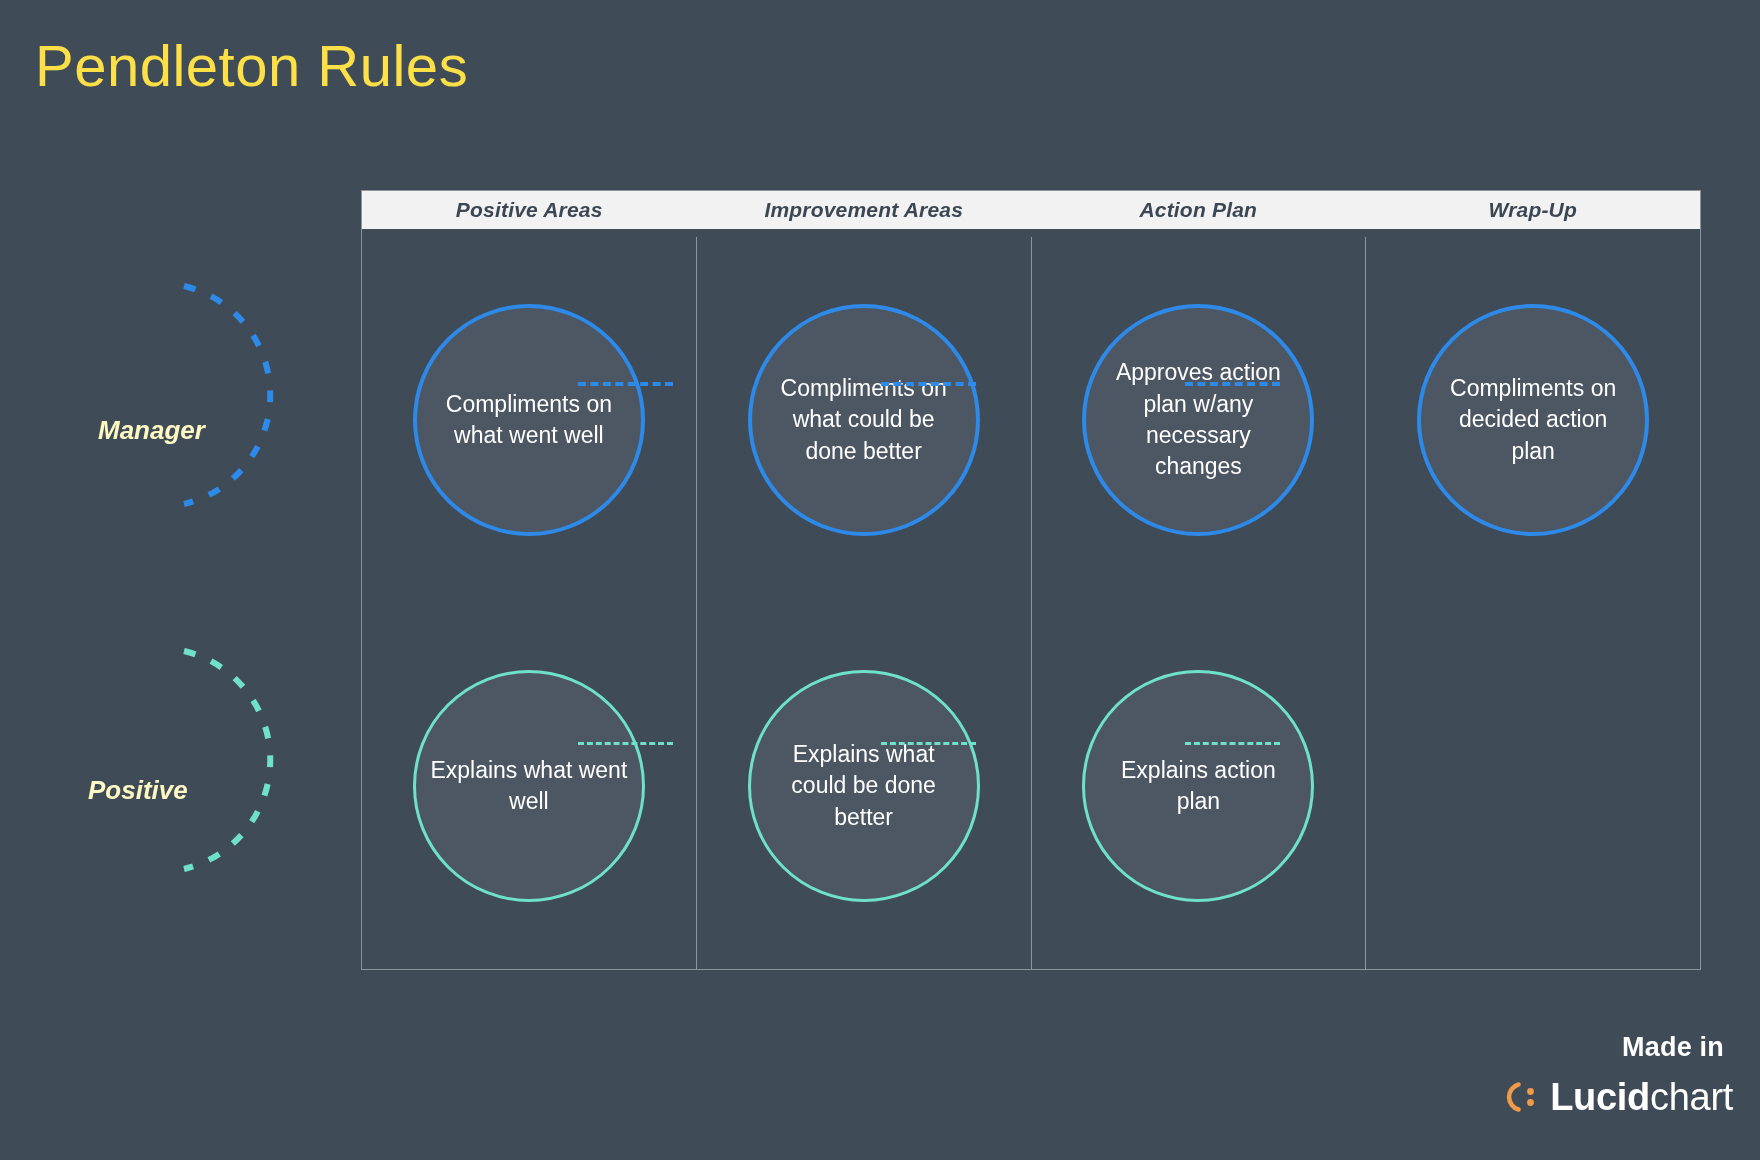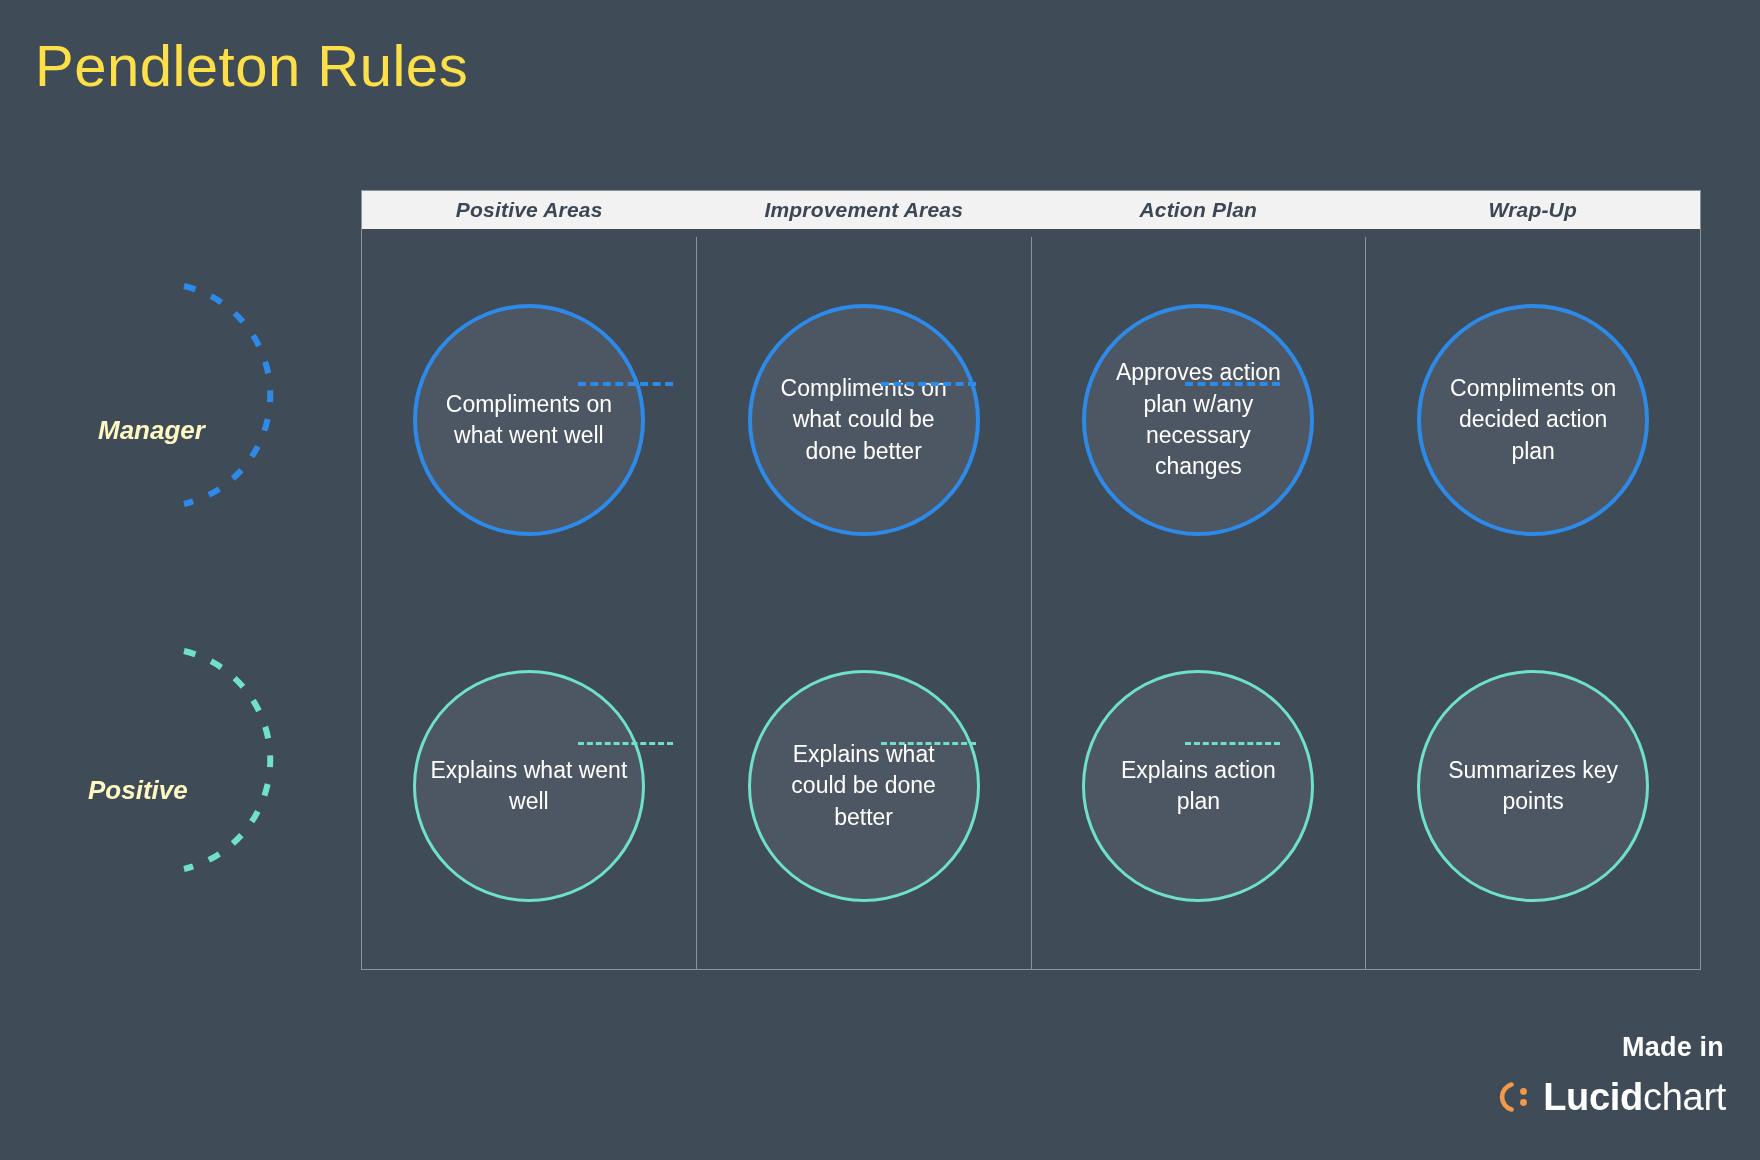--- a/index.html
+++ b/index.html
@@ -151,21 +151,21 @@
     position: absolute;
     right: 36px;
     top: 1032px;
     font-size: 27px;
     font-weight: bold;
     color: #ffffff;
     letter-spacing: 0.2px;
   }
   .lucid-lockup {
     position: absolute;
-    right: 34px;
+    right: 27px;
     top: 1078px;
     display: flex;
     align-items: center;
     gap: 11px;
   }
   .lucid-mark { width: 34px; height: 34px; display: block; }
   .lucid-word {
     font-size: 38px;
     font-weight: bold;
     color: #ffffff;
@@ -247,25 +247,20 @@
           <div class="node green">
             <span>Explains action plan</span>
           </div>
         </div>
       </div>
 
       <div class="col">
         <div class="cellrow r1">
           <div class="node blue">
             <span>Compliments on decided action plan</span>
-          </div>
-        </div>
-        <div class="cellrow r2">
-          <div class="node green">
-            <span>Summarizes key points</span>
           </div>
         </div>
       </div>
 
     </div>
   </div>
 
   <div class="madein">Made in</div>
   <div class="lucid-lockup">
     <svg class="lucid-mark" viewBox="0 0 34 34" fill="none">

